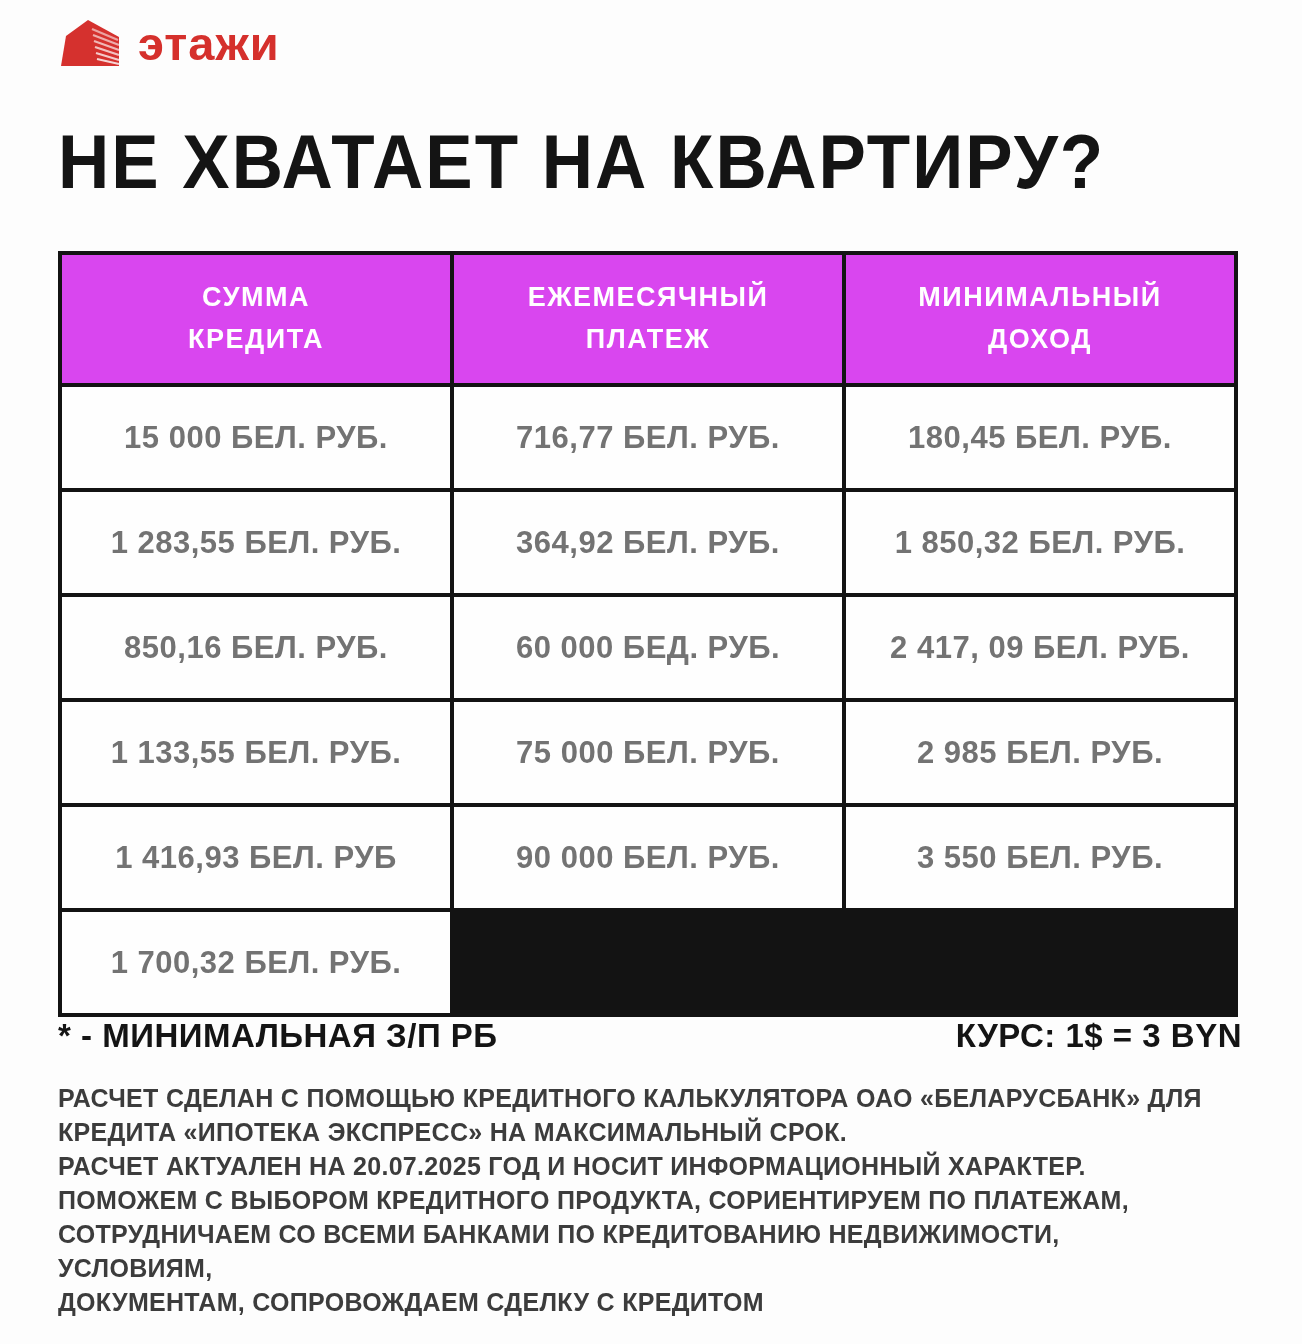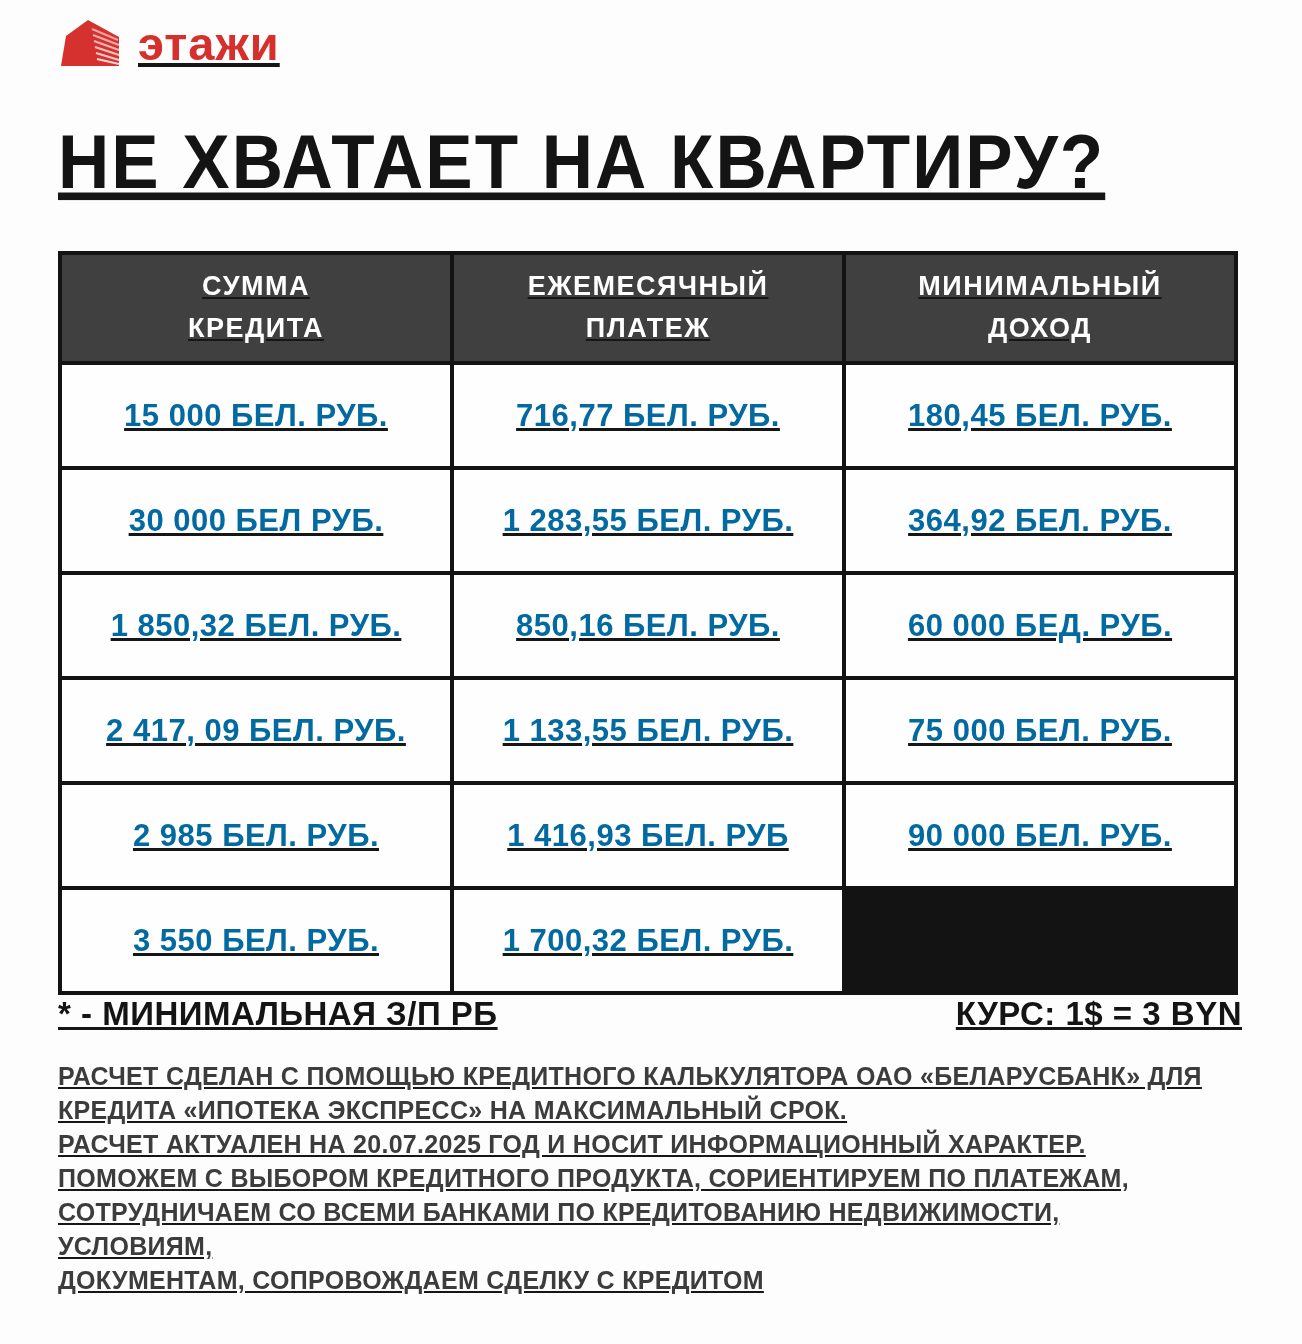--- a/index.html
+++ b/index.html
@@ -3,21 +3,21 @@
 <meta charset="utf-8">
 <style>
   * { margin: 0; padding: 0; box-sizing: border-box; }
   html, body { width: 1302px; height: 1344px; }
   body {
     background: #fdfdfd;
     font-family: "Liberation Sans", sans-serif;
     color: #161616;
     overflow: hidden;
   }
-  .page { width: 1302px; height: 1344px; padding: 14px 33px 0 58px; text-decoration: underline; }
+  .page { width: 1302px; height: 1344px; padding: 14px 33px 0 58px; }
 
   
   .logo { display: flex; align-items: center; gap: 16px; height: 56px; }
   .logo-icon { width: 64px; height: 52px; display: block; }
   .logo-text {
     color: #d5302c;
     font-size: 47px;
     font-weight: bold;
     letter-spacing: 1px;
     line-height: 1;
@@ -46,36 +46,36 @@
     grid-template-columns: 1fr 1fr 1fr;
     gap: 4px;
   }
   .cell {
     display: flex;
     align-items: center;
     justify-content: center;
     text-align: center;
   }
   .cell.head {
-    background: #404040;
+    background: #d946ef;
     color: #ffffff;
-    height: 106px;
+    height: 128px;
     font-size: 27px;
     font-weight: bold;
     letter-spacing: 1.5px;
     line-height: 1.55;
     white-space: pre-line;
   }
   .cell.data {
     background: #fefefe;
     height: 101px;
     font-size: 31px;
     font-weight: bold;
     letter-spacing: 0.5px;
-    color: #0369a1;
+    color: #737373;
   }
 
   
   .footnote {
     width: 1184px;
     display: flex;
     justify-content: space-between;
     align-items: baseline;
     font-size: 33px;
     font-weight: bold;
@@ -123,21 +123,20 @@
 КРЕДИТА</div>
     <div class="cell head">ЕЖЕМЕСЯЧНЫЙ
 ПЛАТЕЖ</div>
     <div class="cell head">МИНИМАЛЬНЫЙ
 ДОХОД</div>
 
     <div class="cell data">15 000 БЕЛ. РУБ.</div>
     <div class="cell data">716,77 БЕЛ. РУБ.</div>
     <div class="cell data">180,45 БЕЛ. РУБ.</div>
 
-    <div class="cell data">30 000 БЕЛ РУБ.</div>
     <div class="cell data">1 283,55 БЕЛ. РУБ.</div>
     <div class="cell data">364,92 БЕЛ. РУБ.</div>
 
     <div class="cell data">1 850,32 БЕЛ. РУБ.</div>
     <div class="cell data">850,16 БЕЛ. РУБ.</div>
 
     <div class="cell data">60 000 БЕД. РУБ.</div>
     <div class="cell data">2 417, 09 БЕЛ. РУБ.</div>
     <div class="cell data">1 133,55 БЕЛ. РУБ.</div>
 

